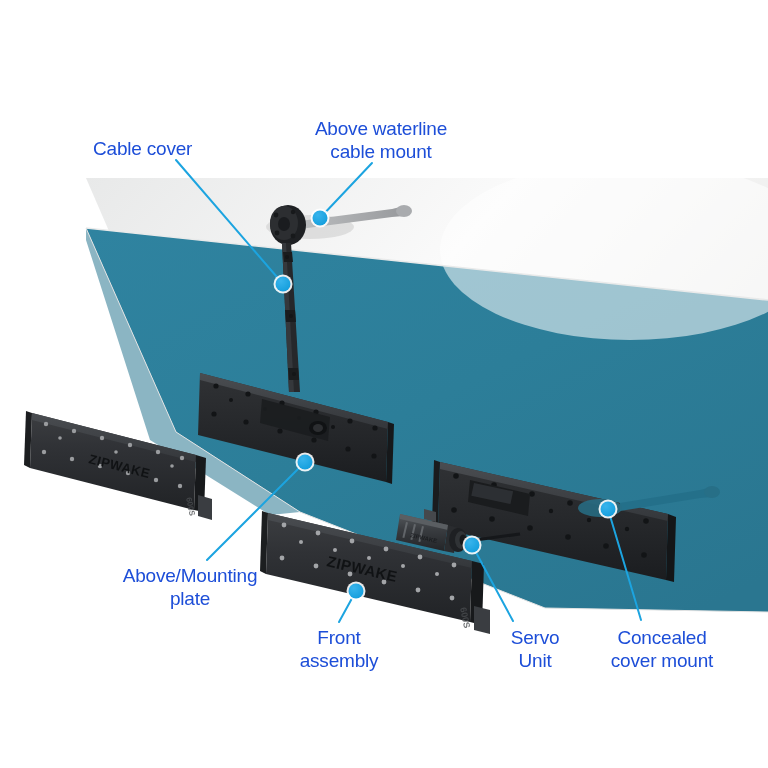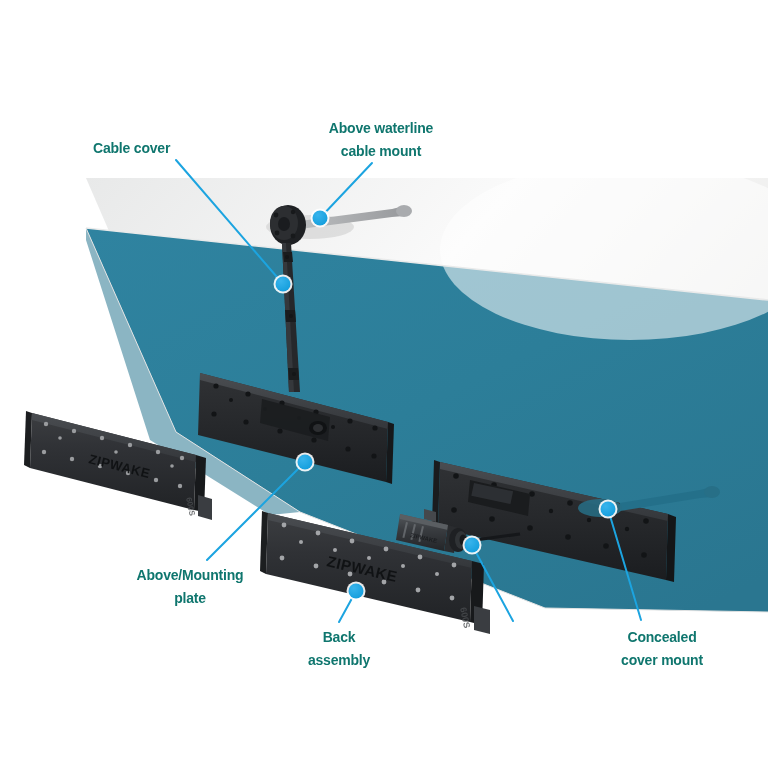--- a/index.html
+++ b/index.html
@@ -1,22 +1,22 @@
 <!DOCTYPE html>
 <html><head>
 <meta charset="utf-8">
 <style>
   html,body{margin:0;padding:0;background:#ffffff;}
   body{width:768px;height:768px;overflow:hidden;
        font-family:"Liberation Sans","DejaVu Sans",sans-serif;}
   #stage{position:relative;width:768px;height:768px;background:#ffffff;}
   #scene{position:absolute;inset:0;}
 
-  .label{position:absolute;color:#0f766e;font-weight:700;
-         font-size:14px;line-height:23px;letter-spacing:-0.2px;
+  .label{position:absolute;color:#1d4ed8;font-weight:400;
+         font-size:19px;line-height:23px;letter-spacing:-0.2px;
          white-space:pre-line;text-align:center;}
   .label.left{text-align:left;}
 </style>
 </head>
 <body>
 
 <div id="stage">
 
   <svg id="scene" viewBox="0 0 768 768">
     <defs>
@@ -279,20 +279,22 @@
   </svg>
 
   <div class="label left" style="left:93px;  top:137px;">Cable cover</div>
 
   <div class="label" style="left:300px; top:117px; width:162px;">Above waterline
 cable mount</div>
 
   <div class="label" style="left:110px; top:564px; width:160px;">Above/Mounting
 plate</div>
 
-  <div class="label" style="left:277px; top:626px; width:124px;">Back
+  <div class="label" style="left:277px; top:626px; width:124px;">Front
 assembly</div>
 
+  <div class="label" style="left:497px; top:626px; width:76px;">Servo
+Unit</div>
 
   <div class="label" style="left:592px; top:626px; width:140px;">Concealed
 cover mount</div>
 
 </div>
 
 </body></html>

